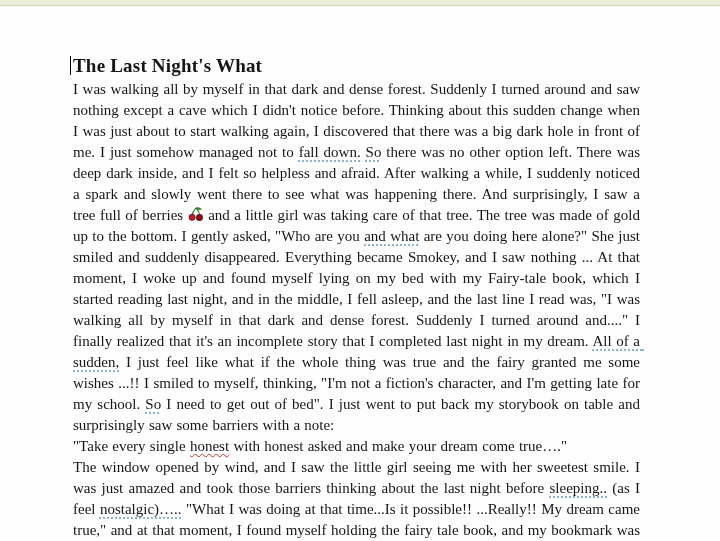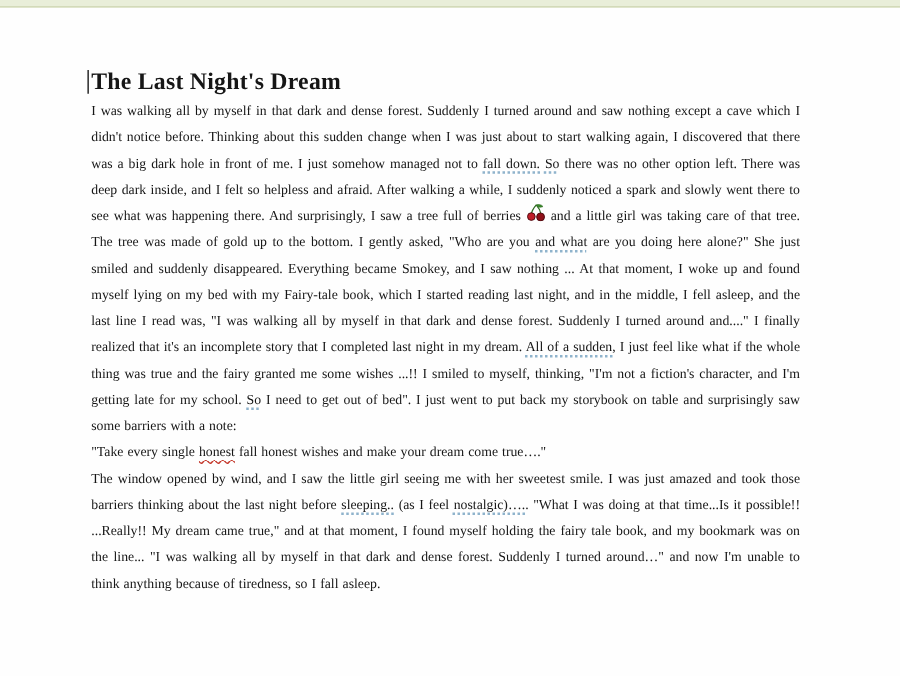--- a/index.html
+++ b/index.html
@@ -32,21 +32,21 @@
   .caret {
     position: absolute;
     left: -3px;
     top: 1px;
     width: 1px;
     height: 19px;
     background: #000;
   }
   .para {
     margin: 0;
-    font-size: 11px;
+    font-size: 15px;
     line-height: 21px;
     text-align: justify;
     text-justify: inter-word;
     word-spacing: 0.5px;
   }
   .seg { white-space: pre-wrap; }
   .grammar {
     text-decoration-line: underline;
     text-decoration-style: dotted;
     text-decoration-color: var(--grammar, #8fb3cc);
@@ -68,24 +68,24 @@
   }
 </style>
 </head>
 <body>
 
 <div class="toolbar-strip"></div>
 
 <div class="page">
   <h1 class="doc-title">
     <span class="caret"></span>
-    <span>The Last Night's Dream</span>
+    <span>The Last Night's What</span>
   </h1>
   <p class="para"><span class="seg">I was walking all by myself in that dark and dense forest. Suddenly I turned around and saw nothing except a cave which I didn't notice before. Thinking about this sudden change when I was just about to start walking again, I discovered that there was a big dark hole in front of me. I just somehow managed not to </span><span class="seg grammar">fall down.</span><span class="seg"> </span><span class="seg grammar">So</span><span class="seg"> there was no other option left. There was deep dark inside, and I felt so helpless and afraid. After walking a while, I suddenly noticed a spark and slowly went there to see what was happening there. And surprisingly, I saw a tree full of berries </span><span class="emoji-wrap"><svg width="16" height="14" viewBox="0 0 17 15">
           <path d="M8.5 1 C 6.6 3.2, 4.8 5.2, 4.3 9" fill="none" stroke="#2e6b22" stroke-width="1.1"></path>
           <path d="M8.5 1 C 10.4 3.2, 11.9 5.2, 12.5 8.6" fill="none" stroke="#2e6b22" stroke-width="1.1"></path>
           <path d="M8.5 1 C 10.5 0.2, 12.8 0.6, 14.3 2.4 C 12 3.6, 9.8 3, 8.5 1 Z" fill="#3a8a2c" stroke="#2e6b22" stroke-width="0.5"></path>
           <circle cx="4.3" cy="11" r="3.3" fill="#c01f2a" stroke="#4a0a0f" stroke-width="0.8"></circle>
           <circle cx="12.2" cy="11.3" r="3.4" fill="#8f1018" stroke="#4a0a0f" stroke-width="0.8"></circle>
         </svg></span><span class="seg"> and a little girl was taking care of that tree. The tree was made of gold up to the bottom. I gently asked, "Who are you </span><span class="seg grammar">and what</span><span class="seg"> are you doing here alone?" She just smiled and suddenly disappeared. Everything became Smokey, and I saw nothing ... At that moment, I woke up and found myself lying on my bed with my Fairy-tale book, which I started reading last night, and in the middle, I fell asleep, and the last line I read was, "I was walking all by myself in that dark and dense forest. Suddenly I turned around and...." I finally realized that it's an incomplete story that I completed last night in my dream. </span><span class="seg grammar">All of a sudden,</span><span class="seg"> I just feel like what if the whole thing was true and the fairy granted me some wishes ...!! I smiled to myself, thinking, "I'm not a fiction's character, and I'm getting late for my school. </span><span class="seg grammar">So</span><span class="seg"> I need to get out of bed". I just went to put back my storybook on table and surprisingly saw some barriers with a note:</span></p>
-  <p class="para"><span class="seg">"Take every single </span><span class="seg spelling">honest</span><span class="seg"> fall honest wishes and make your dream come true…."</span></p>
+  <p class="para"><span class="seg">"Take every single </span><span class="seg spelling">honest</span><span class="seg"> with honest asked and make your dream come true…."</span></p>
   <p class="para"><span class="seg">The window opened by wind, and I saw the little girl seeing me with her sweetest smile. I was just amazed and took those barriers thinking about the last night before </span><span class="seg grammar">sleeping..</span><span class="seg"> (as I feel </span><span class="seg grammar">nostalgic)…..</span><span class="seg"> "What I was doing at that time...Is it possible!! ...Really!! My dream came true," and at that moment, I found myself holding the fairy tale book, and my bookmark was on the line... "I was walking all by myself in that dark and dense forest. Suddenly I turned around…" and now I'm unable to think anything because of tiredness, so I fall asleep.</span></p>
 </div>
 
 </body></html>

